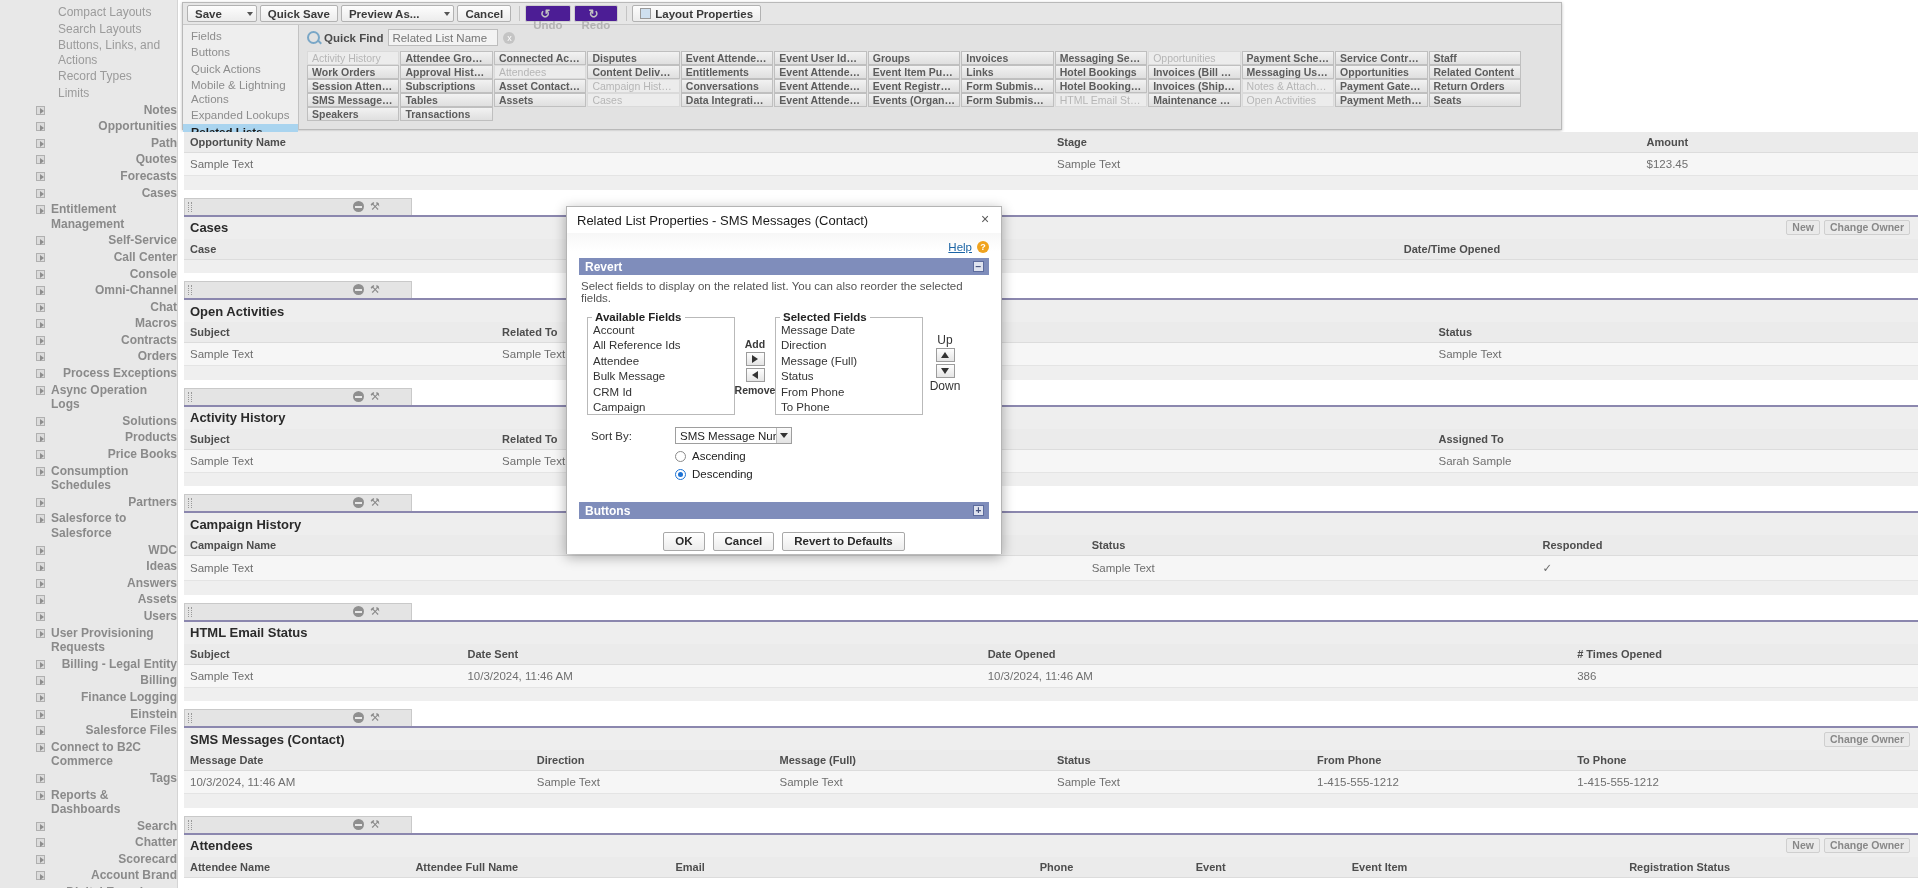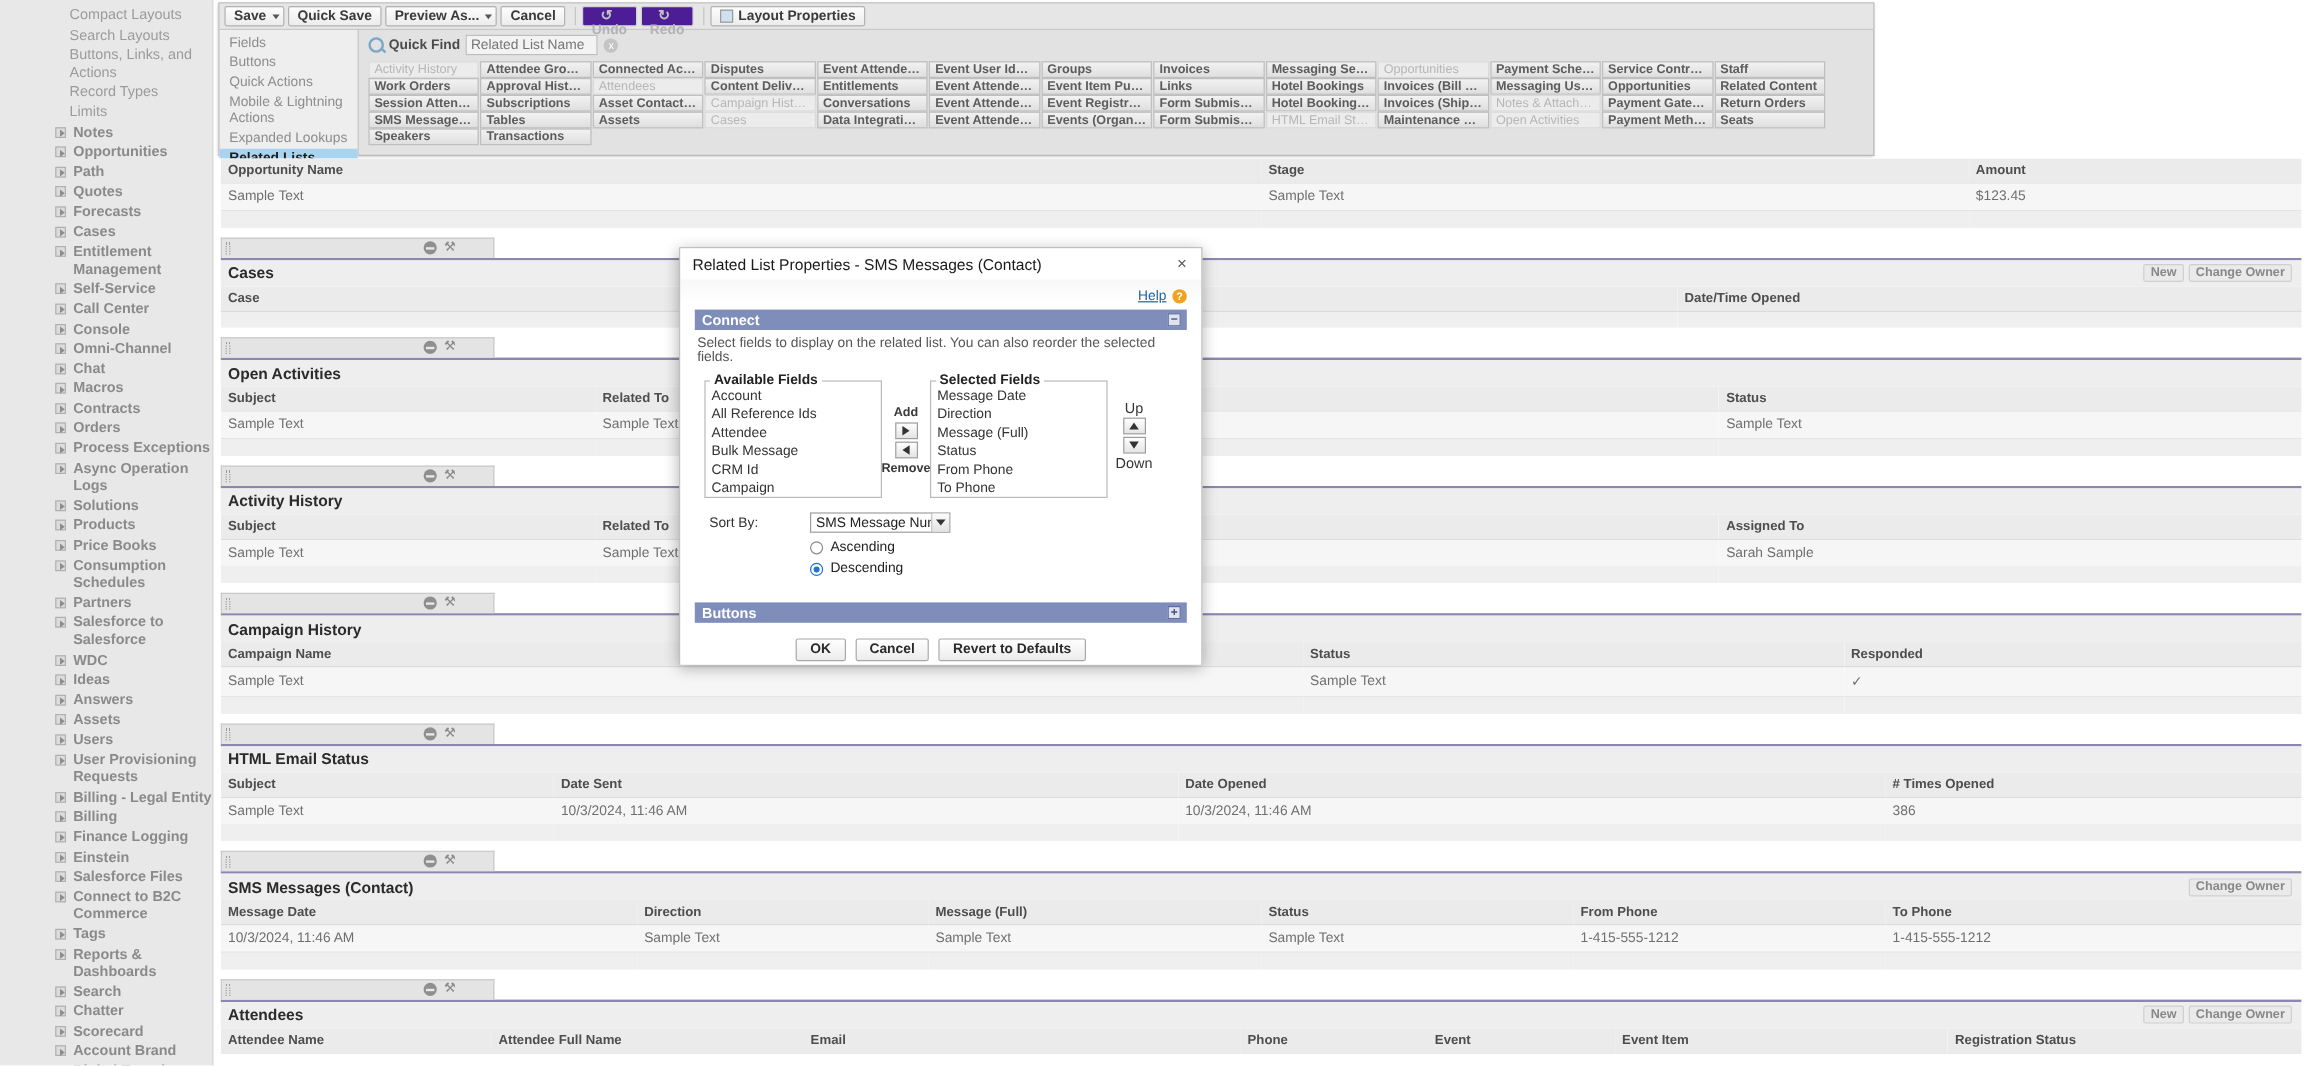--- a/index.html
+++ b/index.html
@@ -26,22 +26,23 @@
   }
   .side-sub {
     color: #9b9b9b;
     font-size: 12px;
     padding: 1px 0 1px 58px;
     line-height: 14.6px;
     white-space: normal;
   }
   .side-node {
     display: flex; align-items: flex-start;
-    padding: 1px 0 1px 46px;
+    padding: 1px 0 1px 36px;
     line-height: 14.6px;
+    justify-content: space-between;
   }
   .side-node .twisty {
     width: 9px; height: 9px;
     border: 1px solid #b0b0b0;
     background: #dcdcdc;
     margin-right: 6px; margin-top: 3px;
     flex: 0 0 auto;
     position: relative;
   }
   .side-node .twisty::after {
@@ -87,21 +88,21 @@
     background: linear-gradient(#fdfdfd,#ececec);
     border: 1px solid #b2b2b2;
     border-radius: 2px;
     padding: 1px 7px;
     height: 17px;
     line-height: 14px;
     margin-right: 3px;
     white-space: nowrap;
     display: inline-flex; align-items: center;
   }
-  .tbtn.split { padding-right: 3px; }
+  .tbtn.split { padding-right: 3px; gap: 20px; }
   .tbtn .caret {
     display: inline-block;
     margin-left: 5px;
     border-left: 3.5px solid transparent;
     border-right: 3.5px solid transparent;
     border-top: 4px solid #555;
   }
   .tbtn.disabled { color: #b3b3b3; background: #4c1d95; border-color: #cfcfcf; flex-direction: column; }
   .tbtn .mini-ico {
     display:inline-block; width:11px; height:11px;
@@ -1068,21 +1069,21 @@
       <span class="modal-close">×</span>
     </div>
     <div class="modal-body">
 
       <div class="help-row">
         <span class="help-link">Help</span>
         <span class="help-ico">?</span>
       </div>
 
       <div class="section-bar">
-        <span>Connect</span>
+        <span>Revert</span>
         <span class="toggle">−</span>
       </div>
 
       <div class="section-desc">Select fields to display on the related list. You can also reorder the selected fields.</div>
 
       <div class="cols-area">
         <fieldset class="fieldbox">
           <legend>Available Fields</legend>
           <div id="avail-list">
               <div class="field-item">Account</div>

